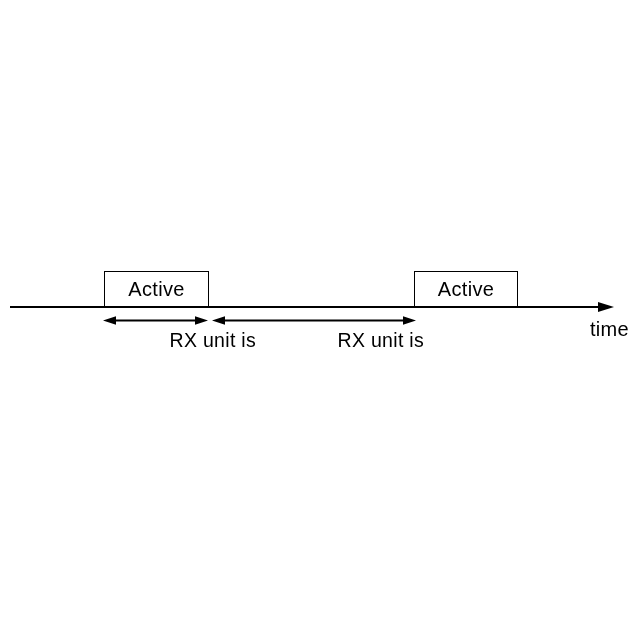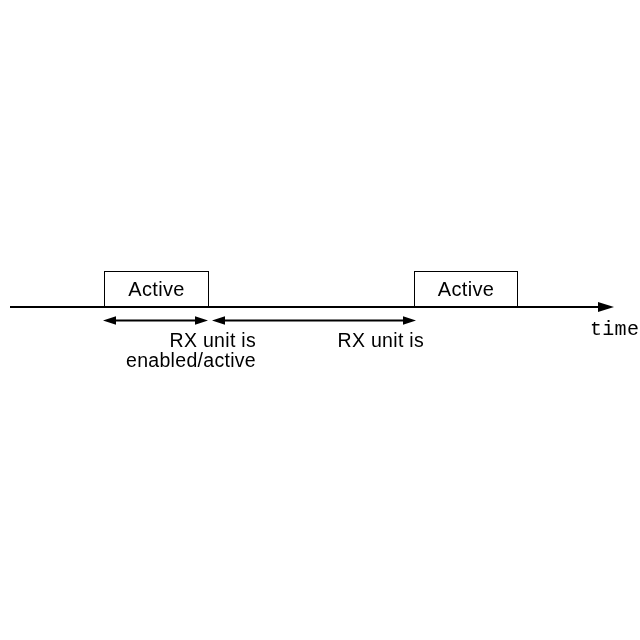--- a/index.html
+++ b/index.html
@@ -46,21 +46,20 @@
   }
   .interval-label-1 { left: 56px;  width: 200px; }
   .interval-label-2 { left: 204px; width: 220px; }
   .time-label {
     position: absolute;
     left: 590px;
     top: 318px;
     font-size: 20px;
     letter-spacing: 0.3px;
     white-space: nowrap;
-    font-family: Liberation Mono, monospace;
   }
 </style>
 </head>
 <body>
 
 <div class="canvas">
 
   <svg class="layer-svg" viewBox="0 0 640 640">
 
     <line x1="10" y1="307" x2="601" y2="307" stroke="#000000" stroke-width="2"></line>
@@ -77,21 +76,20 @@
 
   <div class="pulse-box pulse-box-1">
     <span>Active</span>
   </div>
   <div class="pulse-box pulse-box-2">
     <span>Active</span>
   </div>
 
   <div class="interval-label interval-label-1">
     <div>RX unit is</div>
-    <div>enabled/active</div>
   </div>
   <div class="interval-label interval-label-2">
     <div>RX unit is</div>
   </div>
 
   <div class="time-label">time</div>
 
 </div>
 
 </body></html>

